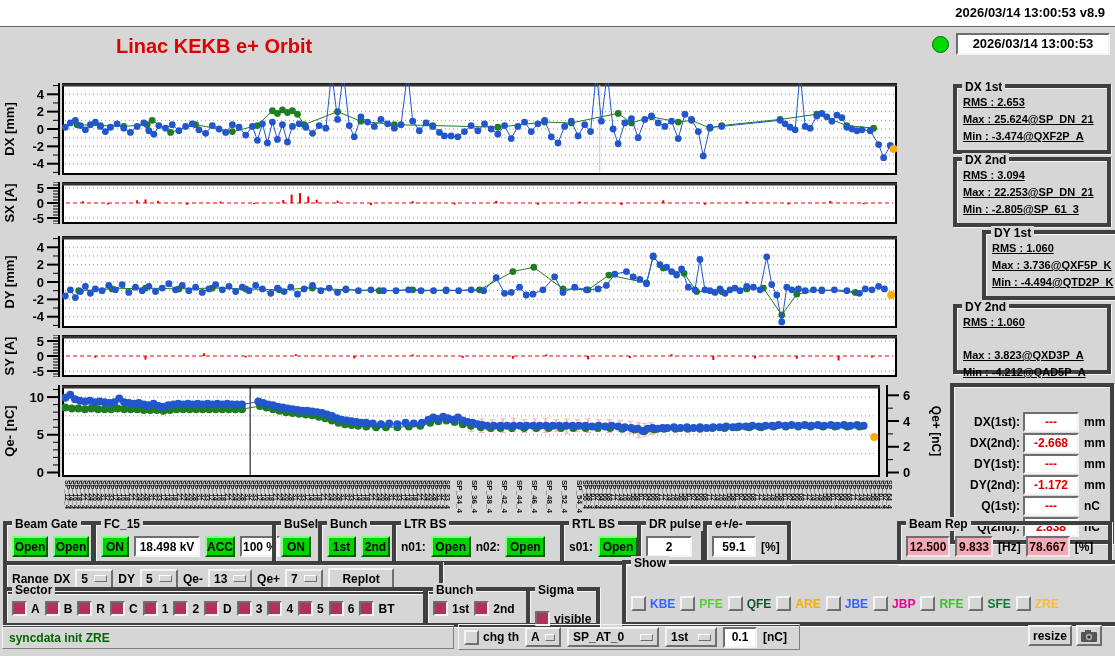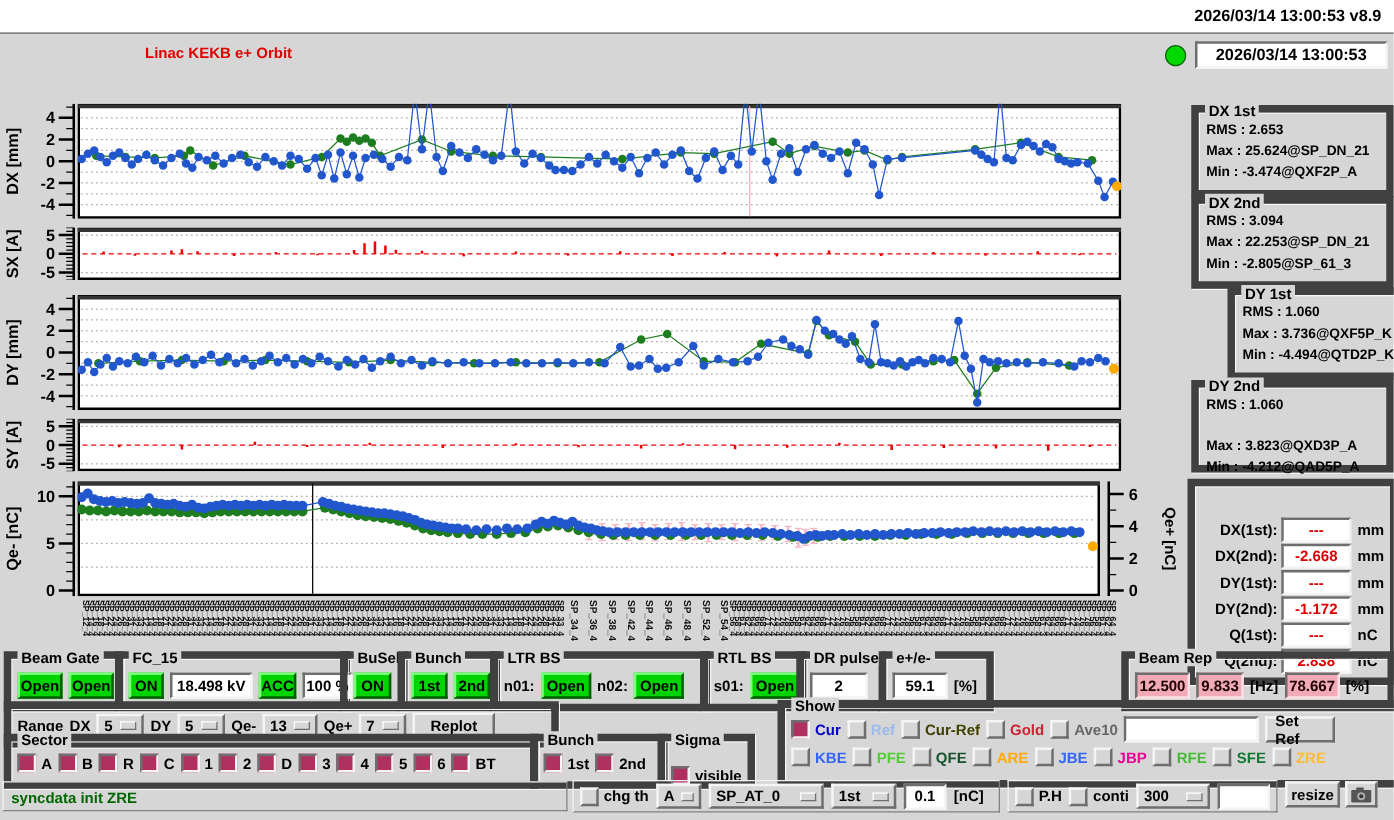--- a/index.html
+++ b/index.html
@@ -2,27 +2,27 @@
 <html><head>
 <meta charset="utf-8">
 <style>
   html,body{margin:0;padding:0;background:#fff;}
   body{width:1115px;height:656px;position:relative;overflow:hidden;
        font-family:"Liberation Sans",sans-serif;font-weight:bold;color:#000;}
   .a{position:absolute;}
   #topstrip{top:0;left:0;width:1115px;height:26px;background:#ffffff;font-size:13px;
             line-height:26px;text-align:right;padding-right:10px;box-sizing:border-box;}
   #content{top:26px;left:0;width:1115px;height:630px;background:#d6d6d6;border-top:1px solid #666;}
-  #page-title{left:116px;top:8px;font-size:12px;color:#e00000;}
+  #page-title{left:116px;top:8px;font-size:20px;color:#e00000;}
   #led{left:932px;top:9px;width:15px;height:15px;border-radius:50%;border:1px solid #066806;}
   #timebox{left:956px;top:6px;width:150px;height:18px;background:#fff;font-size:13px;
            text-align:center;line-height:18px;border:2px solid;border-color:#6e6e6e #f4f4f4 #f4f4f4 #6e6e6e;}
   .plot{position:absolute;}
   svg text{font-family:"Liberation Sans",sans-serif;font-weight:bold;fill:#000;}
-  .group{position:absolute;border:6px solid #404040;box-shadow:inset 1px 1px 0 #f6f6f6,1px 1px 0 #f6f6f6;}
+  .group{position:absolute;border:4px solid #404040;box-shadow:inset 1px 1px 0 #f6f6f6,1px 1px 0 #f6f6f6;text-decoration:underline;}
   .legend{position:absolute;top:-8px;left:5px;background:#d6d6d6;padding:0 3px;font-size:12px;line-height:14px;white-space:nowrap;}
   .items{position:absolute;left:5px;top:11px;display:flex;align-items:center;gap:5px;}
   .gbtn{height:21px;background:#00d400;border:2px solid;border-color:#80ff80 #005c00 #005c00 #80ff80;
         display:flex;align-items:center;justify-content:center;font-size:12px;box-sizing:border-box;cursor:default;}
   .wbox{height:21px;background:#ffffff;border:2px solid;border-color:#6e6e6e #f4f4f4 #f4f4f4 #6e6e6e;
         display:flex;align-items:center;justify-content:center;font-size:12px;box-sizing:border-box;}
   .pbox{height:21px;background:#f2aab6;border:2px solid;border-color:#6e6e6e #f9e2e6 #f9e2e6 #6e6e6e;
         display:flex;align-items:center;justify-content:center;font-size:12px;box-sizing:border-box;color:#1a0000;}
   .ilbl{font-size:12px;white-space:nowrap;}
   .dd{height:20px;background:#d6d6d6;border:2px solid;border-color:#f4f4f4 #6e6e6e #6e6e6e #f4f4f4;
@@ -1279,44 +1279,20 @@
         <div class="legend">Sigma</div>
         <div class="items" style="top: 20px;">
           <div class="cbwrap">
             <div class="cb on"></div>
             <div class="cblab">visible</div>
           </div>
         </div>
       </div>
       <div class="group" style="left: 622px; top: 533px; width: 492px; height: 58px;">
         <div class="legend">Show</div>
-        <div class="items" style="top: 7px;">
-          <div class="cbwrap">
-            <div class="cb on"></div>
-            <div class="cblab" style="color: rgb(0, 0, 204);">Cur</div>
-          </div>
-          <div class="cbwrap">
-            <div class="cb"></div>
-            <div class="cblab" style="color: rgb(153, 187, 238);">Ref</div>
-          </div>
-          <div class="cbwrap">
-            <div class="cb"></div>
-            <div class="cblab" style="color: rgb(64, 64, 0);">Cur-Ref</div>
-          </div>
-          <div class="cbwrap">
-            <div class="cb"></div>
-            <div class="cblab" style="color: rgb(204, 34, 51);">Gold</div>
-          </div>
-          <div class="cbwrap">
-            <div class="cb"></div>
-            <div class="cblab" style="color: rgb(102, 102, 102);">Ave10</div>
-          </div>
-          <div class="wbox" style="width: 108px;"></div>
-          <div class="btn3d" style="width: 56px;">Set Ref</div>
-        </div>
         <div class="items" style="top: 32px;">
           <div class="cbwrap">
             <div class="cb"></div>
             <div class="cblab" style="color: rgb(51, 102, 255);">KBE</div>
           </div>
           <div class="cbwrap">
             <div class="cb"></div>
             <div class="cblab" style="color: rgb(85, 204, 51);">PFE</div>
           </div>
           <div class="cbwrap">
@@ -1364,35 +1340,20 @@
         <div class="dd" style="width: 92px;">
           <span>SP_AT_0</span>
           <div class="ddbar"></div>
         </div>
         <div class="dd" style="width: 52px;">
           <span>1st</span>
           <div class="ddbar"></div>
         </div>
         <div class="wbox" style="width: 34px;">0.1</div>
         <div class="ilbl">[nC]</div>
-      </div>
-      <div class="cluster" style="left: 806px; width: 216px;">
-        <div class="cbwrap">
-          <div class="cb"></div>
-          <div class="cblab">P.H</div>
-        </div>
-        <div class="cbwrap">
-          <div class="cb"></div>
-          <div class="cblab">conti</div>
-        </div>
-        <div class="dd" style="width: 62px;">
-          <span>300</span>
-          <div class="ddbar"></div>
-        </div>
-        <div class="wbox" style="width: 44px;"></div>
       </div>
       <div class="btn3d" style="position: absolute; left: 1028px; top: 2px; width: 44px;">resize</div>
       <div class="btn3d" style="position: absolute; left: 1076px; top: 2px; width: 26px; padding: 0px;">
         <svg width="18" height="14" viewBox="0 0 18 14">
           <rect x="1" y="3" width="16" height="10" rx="1" fill="#555"></rect>
           <rect x="5" y="1" width="6" height="3" fill="#555"></rect>
           <circle cx="9" cy="8" r="3.2" fill="#aaa"></circle>
           <circle cx="9" cy="8" r="1.6" fill="#333"></circle>
         </svg>
       </div>

